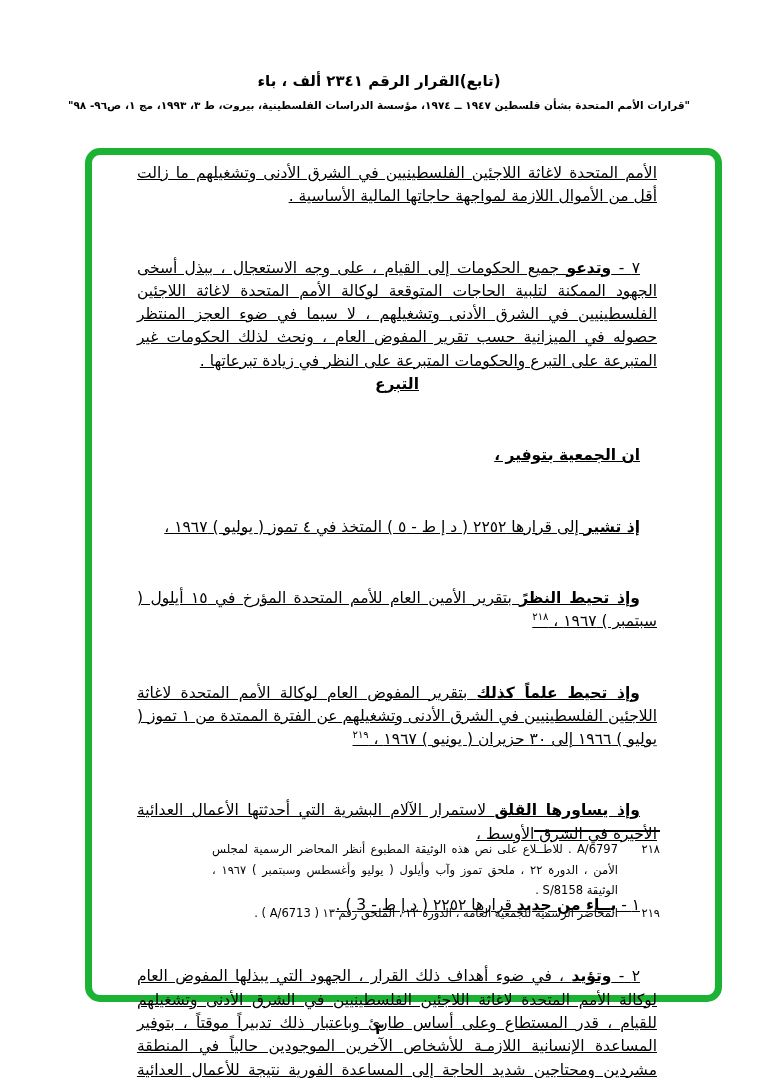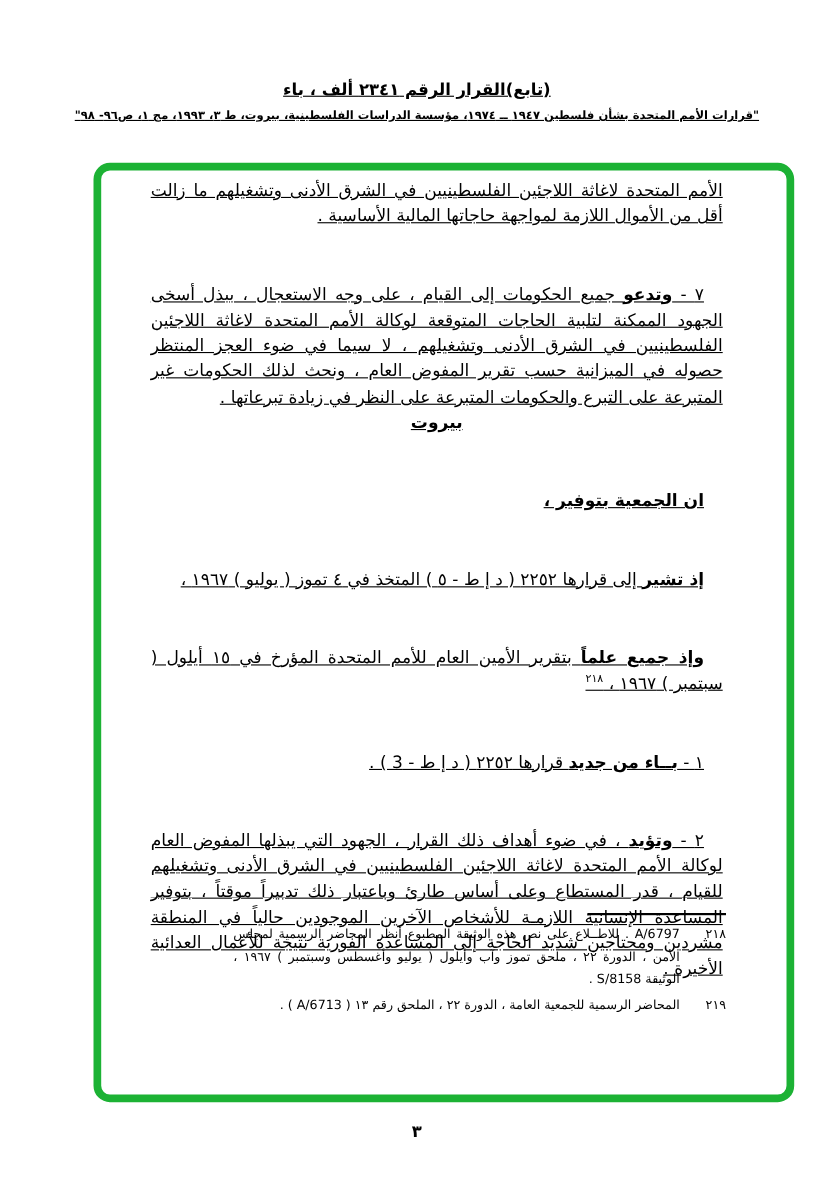--- a/index.html
+++ b/index.html
@@ -9,21 +9,21 @@
     font-family:"DejaVu Sans", sans-serif;
     color:#000;
   }
   .page {
     position:relative; width:758px; height:1078px;
     background:#ffffff; overflow:hidden;
   }
   
   .doc-header {
     position:absolute; top:72px; left:0; right:0;
-    text-align:center; direction:rtl;text-decoration:underline;
+    text-align:center; direction:rtl;
   }
   .doc-title {
     font-size:15px; font-weight:bold; letter-spacing:0.5px;
   }
   .doc-source {
     margin-top:9px; font-size:10.5px; font-weight:bold;
     white-space:nowrap;
   }
   
   .green-box {
@@ -77,24 +77,26 @@
   <div class="doc-header">
     <div class="doc-title">(تابع)القرار الرقم  ٢٣٤١ ألف ، باء</div>
     <div class="doc-source">"قرارات الأمم المتحدة بشأن فلسطين ١٩٤٧ ــ ١٩٧٤، مؤسسة الدراسات الفلسطينية، بيروت، ط ٣، ١٩٩٣، مج ١، ص٩٦- ٩٨"</div>
   </div>
 
   <div class="green-box" style="border-color: rgb(28, 178, 52);"></div>
 
   <div class="body-text">
       <p class="para"><span>الأمم المتحدة لاغاثة اللاجئين الفلسطينيين في الشرق الأدنى وتشغيلهم ما زالت أقل من الأموال اللازمة لمواجهة حاجاتها المالية الأساسية .</span></p>
       <p class="para indent"><span>٧ - </span><span class="bold">وتدعو</span><span> جميع الحكومات إلى القيام ، على وجه الاستعجال ، ببذل أسخى الجهود الممكنة لتلبية الحاجات المتوقعة لوكالة الأمم المتحدة لاغاثة اللاجئين الفلسطينيين في الشرق الأدنى وتشغيلهم ، لا سيما في ضوء العجز المنتظر حصوله في الميزانية حسب تقرير المفوض العام ، ونحث لذلك الحكومات غير المتبرعة على التبرع والحكومات المتبرعة على النظر في زيادة تبرعاتها .</span></p>
-      <p class="para heading"><span class="bold">بيروت</span></p>
+      <p class="para heading"><span class="bold">التبرع</span></p>
       <p class="para indent"><span class="bold">ان الجمعية بتوفير ،</span></p>
       <p class="para indent"><span class="bold">إذ تشير</span><span> إلى قرارها ٢٢٥٢ ( د إ ط - ٥ ) المتخذ في ٤ تموز ( يوليو ) ١٩٦٧ ،</span></p>
-      <p class="para indent"><span class="bold">وإذ جميع علماً</span><span> بتقرير الأمين العام للأمم المتحدة المؤرخ في ١٥ أيلول ( سبتمبر ) ١٩٦٧ ، </span><span class="supref">٢١٨</span></p>
+      <p class="para indent"><span class="bold">وإذ تحيط النظرً</span><span> بتقرير الأمين العام للأمم المتحدة المؤرخ في ١٥ أيلول ( سبتمبر ) ١٩٦٧ ، </span><span class="supref">٢١٨</span></p>
+      <p class="para indent"><span class="bold">وإذ تحيط علماً كذلك</span><span> بتقرير المفوض العام لوكالة الأمم المتحدة لاغاثة اللاجئين الفلسطينيين في الشرق الأدنى وتشغيلهم عن الفترة الممتدة من ١ تموز ( يوليو ) ١٩٦٦ إلى ٣٠ حزيران ( يونيو ) ١٩٦٧ ، </span><span class="supref">٢١٩</span></p>
+      <p class="para indent"><span class="bold">وإذ يساورها القلق</span><span> لاستمرار الآلام البشرية التي أحدثتها الأعمال العدائية الأخيرة في الشرق الأوسط ،</span></p>
       <p class="para indent"><span>١ - </span><span class="bold">بــاء من جديد</span><span> قرارها ٢٢٥٢ ( د إ ط - 3 ) .</span></p>
       <p class="para indent"><span>٢ - </span><span class="bold">وتؤيد</span><span> ، في ضوء أهداف ذلك القرار ، الجهود التي يبذلها المفوض العام لوكالة الأمم المتحدة لاغاثة اللاجئين الفلسطينيين في الشرق الأدنى وتشغيلهم للقيام ، قدر المستطاع وعلى أساس طارئ وباعتبار ذلك تدبيراً موقتاً ، بتوفير المساعدة الإنسانية اللازمـة للأشخاص الآخرين الموجودين حالياً في المنطقة مشردين ومحتاجين شديد الحاجة إلى المساعدة الفورية نتيجة للأعمال العدائية الأخيرة .</span></p>
     </div>
 
   <div class="footnotes">
     <div class="fn-rule"></div>
     <div id="fn-list">
         <div class="fn-row">
           <span class="fn-num">٢١٨</span>
           <span class="fn-text">A/6797 . للاطــلاع على نص هذه الوثيقة المطبوع أنظر المحاضر الرسمية لمجلس الأمن ، الدورة ٢٢ ، ملحق تموز وآب وأيلول ( يوليو وأغسطس وسبتمبر ) ١٩٦٧ ، الوثيقة S/8158 .</span>

